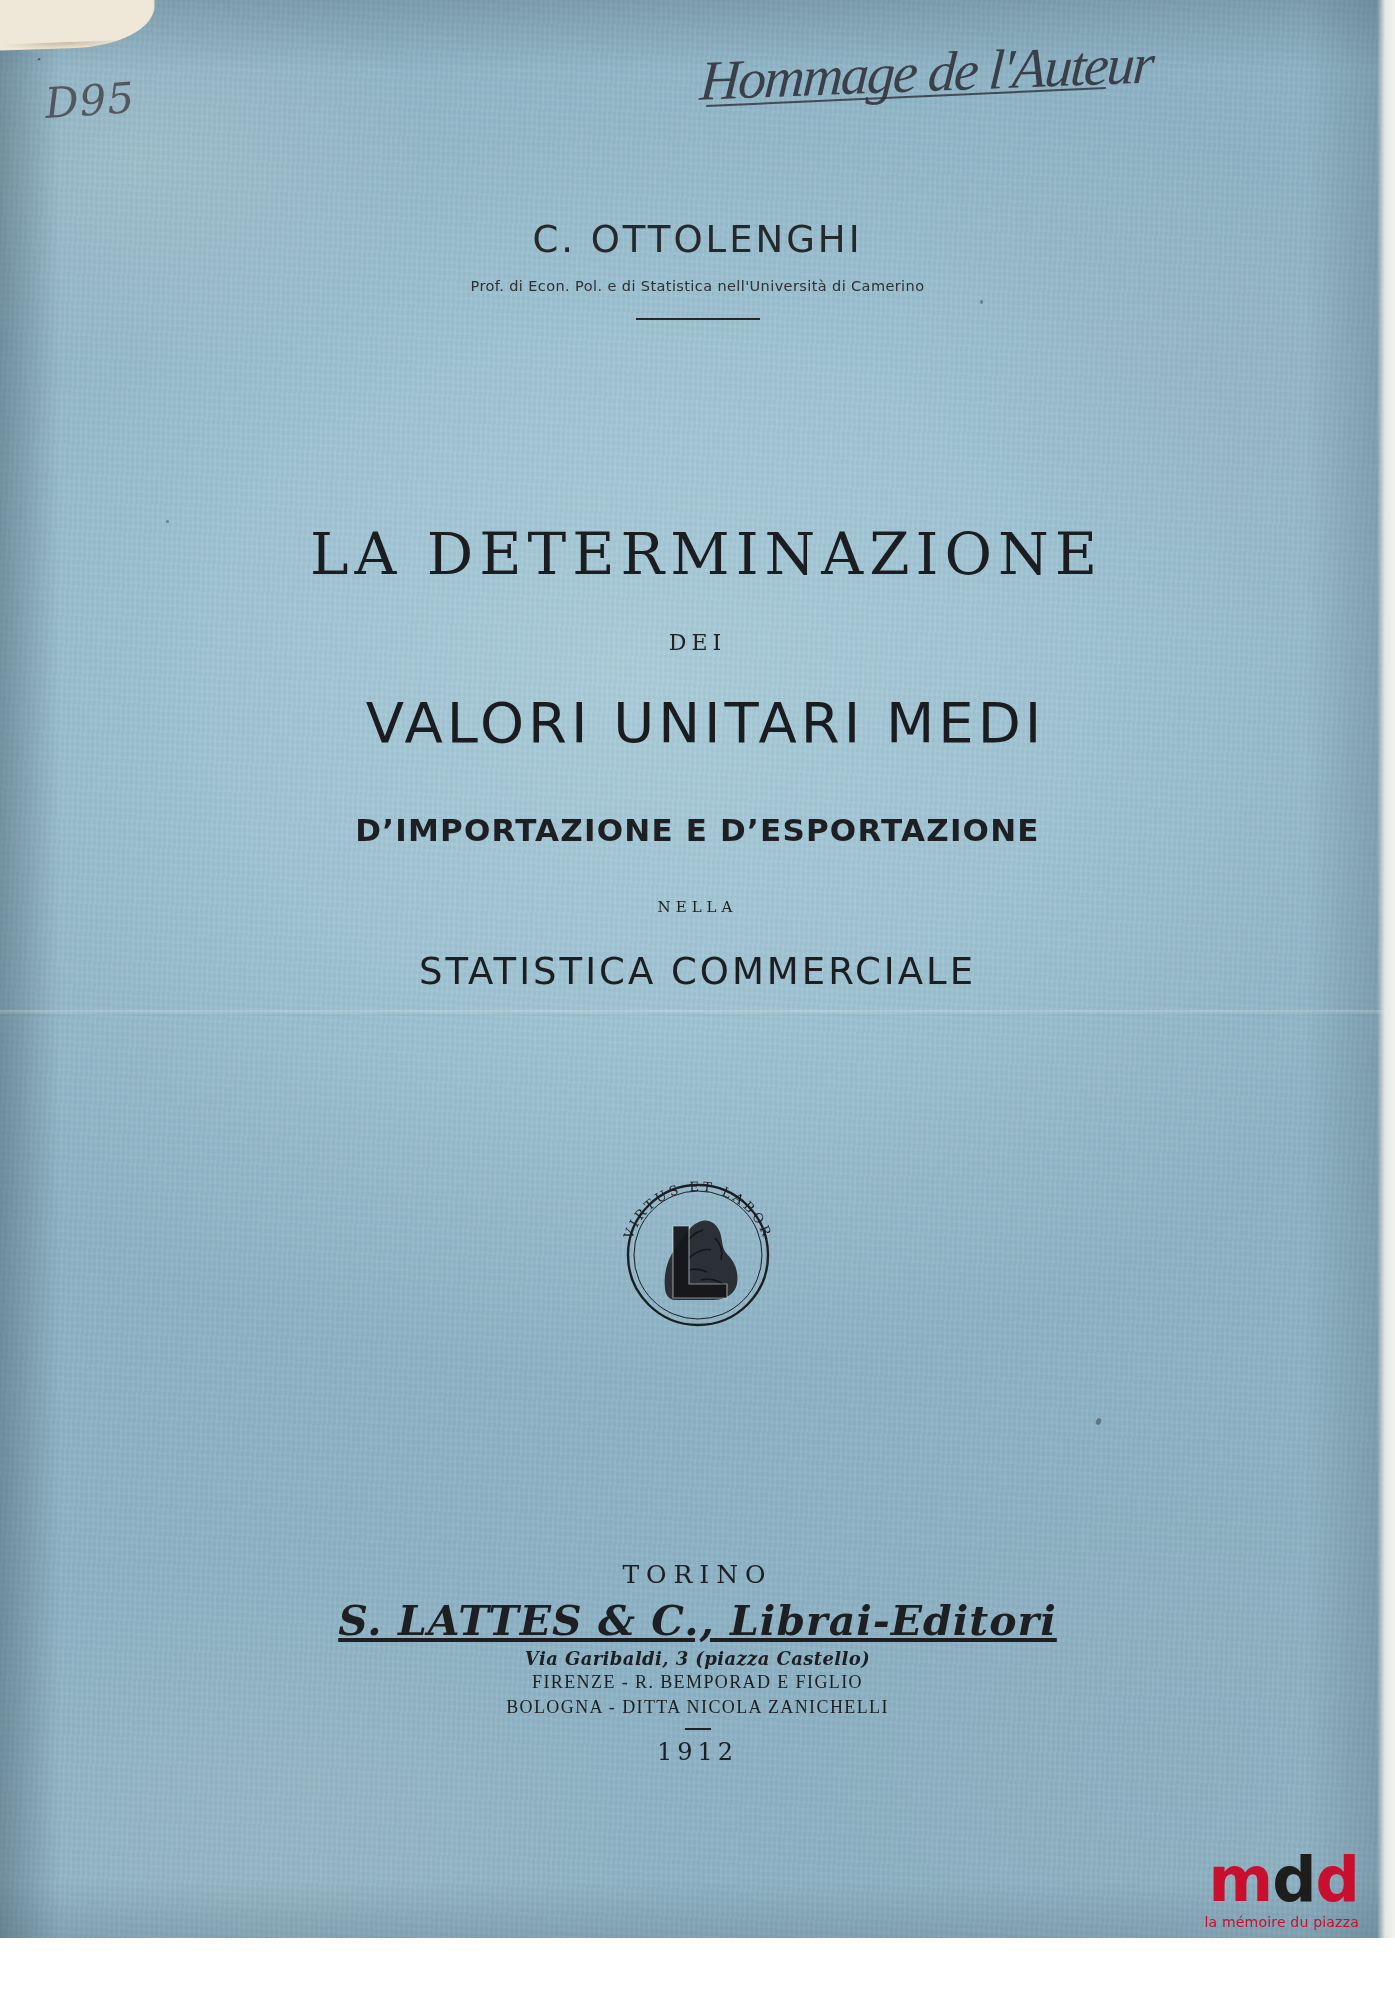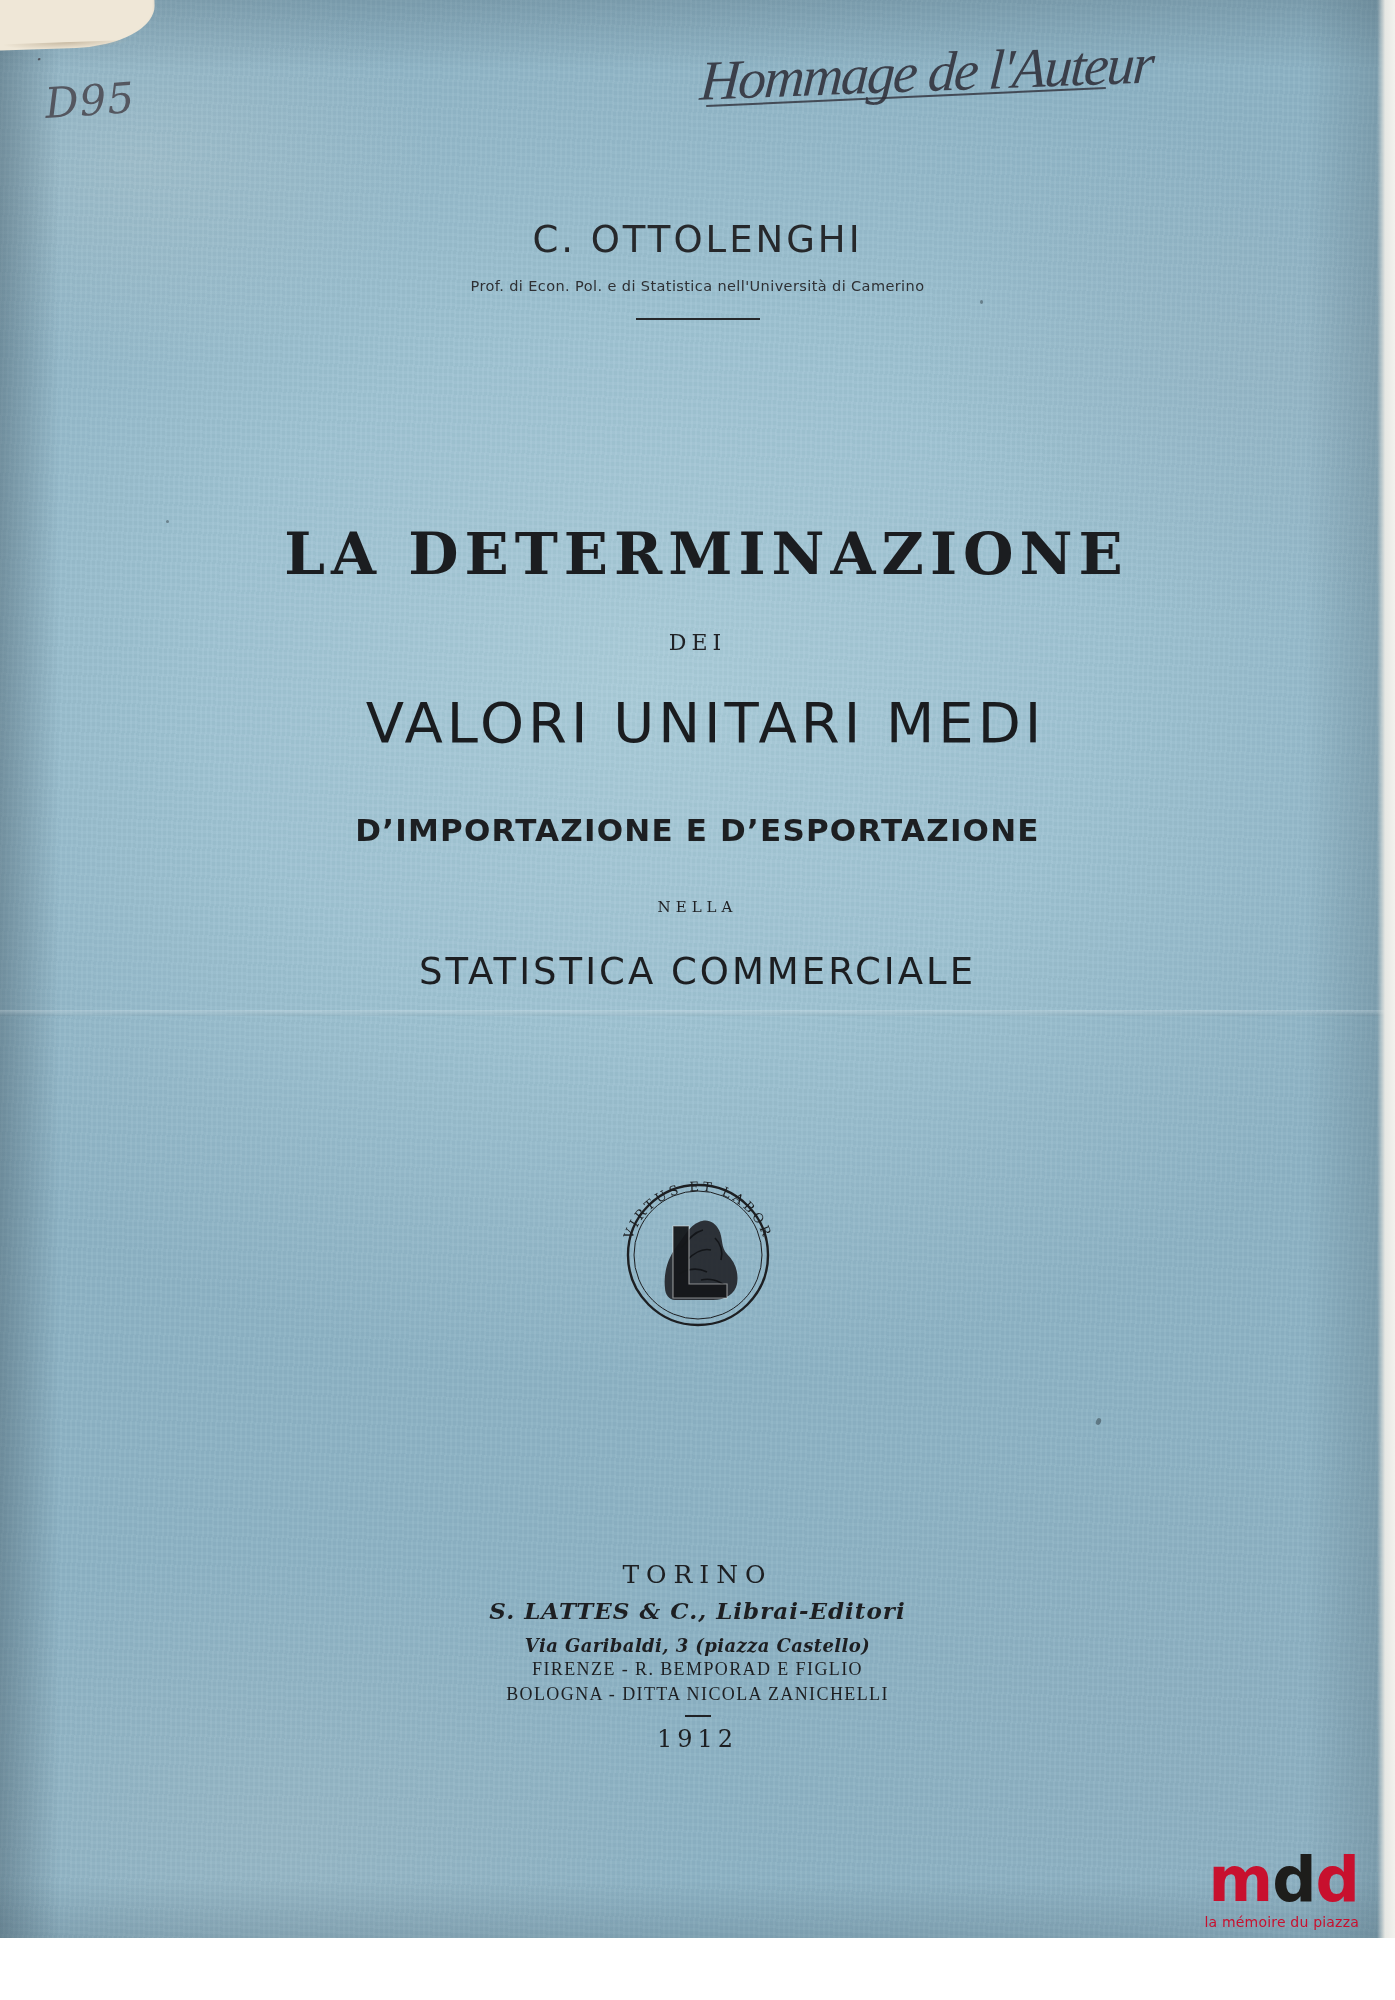--- a/index.html
+++ b/index.html
@@ -156,21 +156,21 @@
     width: 124px;
     height: 2px;
     background: #25272a;
     transform: translateX(-50%);
   }
   .t-main1 {
     top: 520px;
     font-family: "DejaVu Serif", serif;
     font-size: 58px;
     letter-spacing: 6px;
-    font-weight: 700;
+    font-weight: 400;
     color: #1b1d20;
     padding-left: 18px;
   }
   .t-dei {
     top: 630px;
     font-family: "DejaVu Serif", serif;
     font-size: 22px;
     letter-spacing: 5px;
     color: #202225;
   }
@@ -227,23 +227,24 @@
   .imp-city {
     font-family: "DejaVu Serif", serif;
     font-size: 25px;
     letter-spacing: 7px;
     margin-bottom: 8px;
   }
   .imp-pub {
     font-family: "DejaVu Serif", serif;
     font-weight: 700;
     font-style: italic;
-    font-size: 23px;
+    font-size: 41px;
     letter-spacing: 1px;
-    margin-bottom: 11px;
+    margin-bottom: 3px;
+    text-decoration: underline;
   }
   .imp-addr {
     font-family: "DejaVu Serif", serif;
     font-style: italic;
     font-weight: 700;
     font-size: 18px;
     letter-spacing: .4px;
     margin-bottom: 3px;
   }
   .imp-line {

